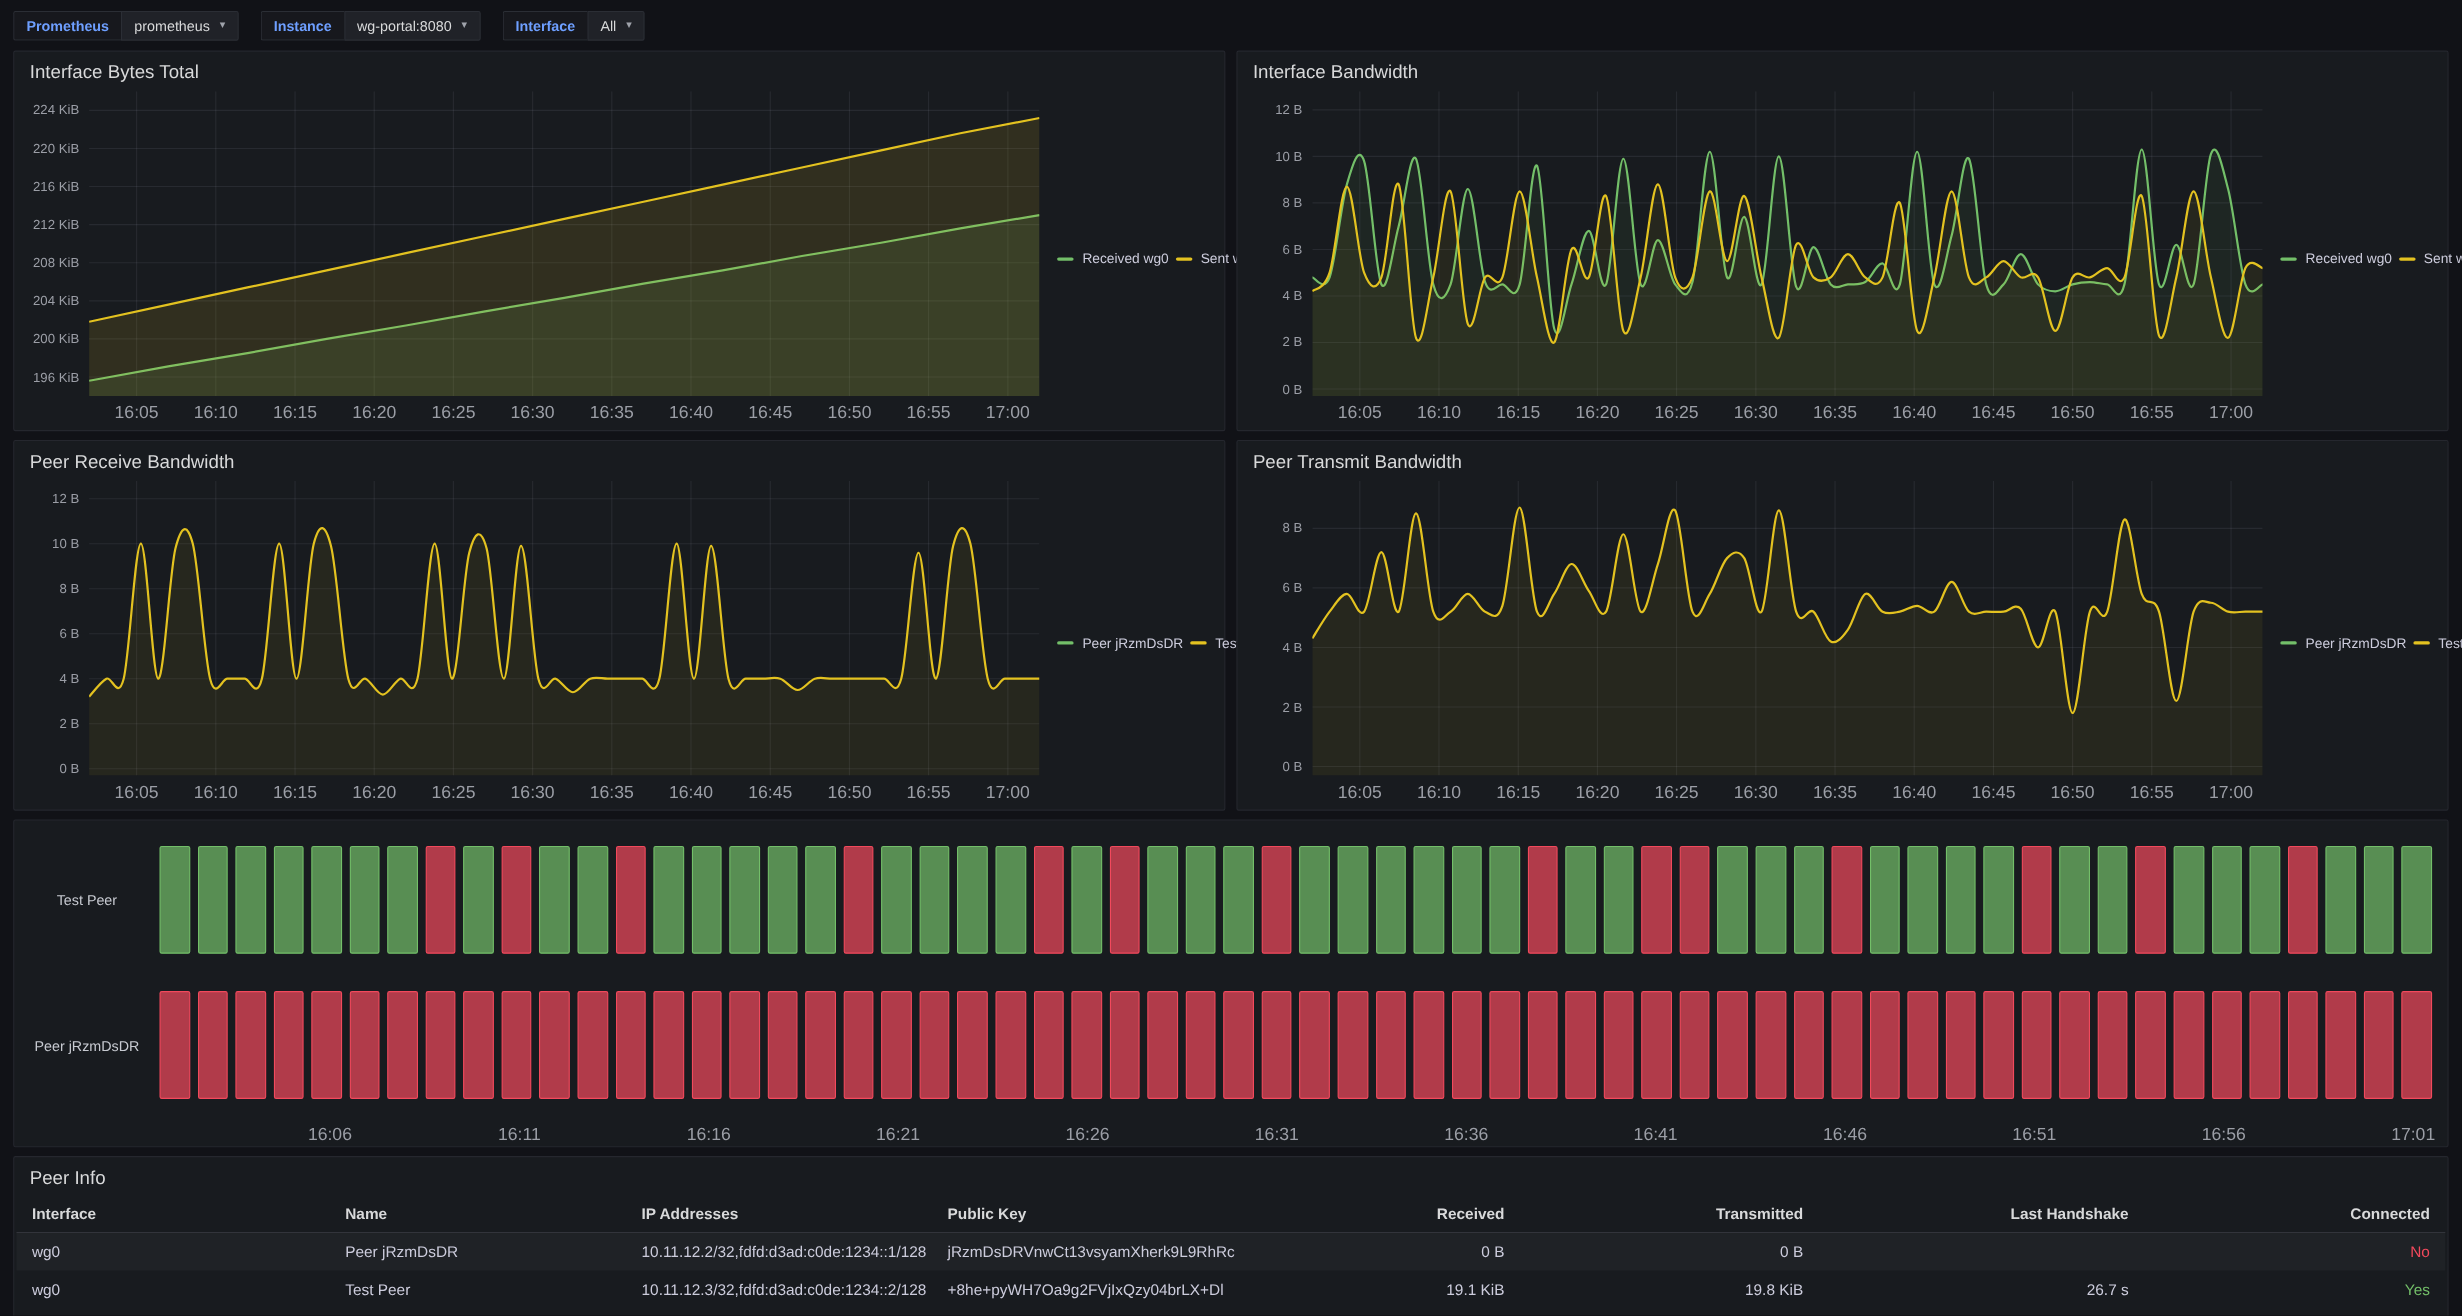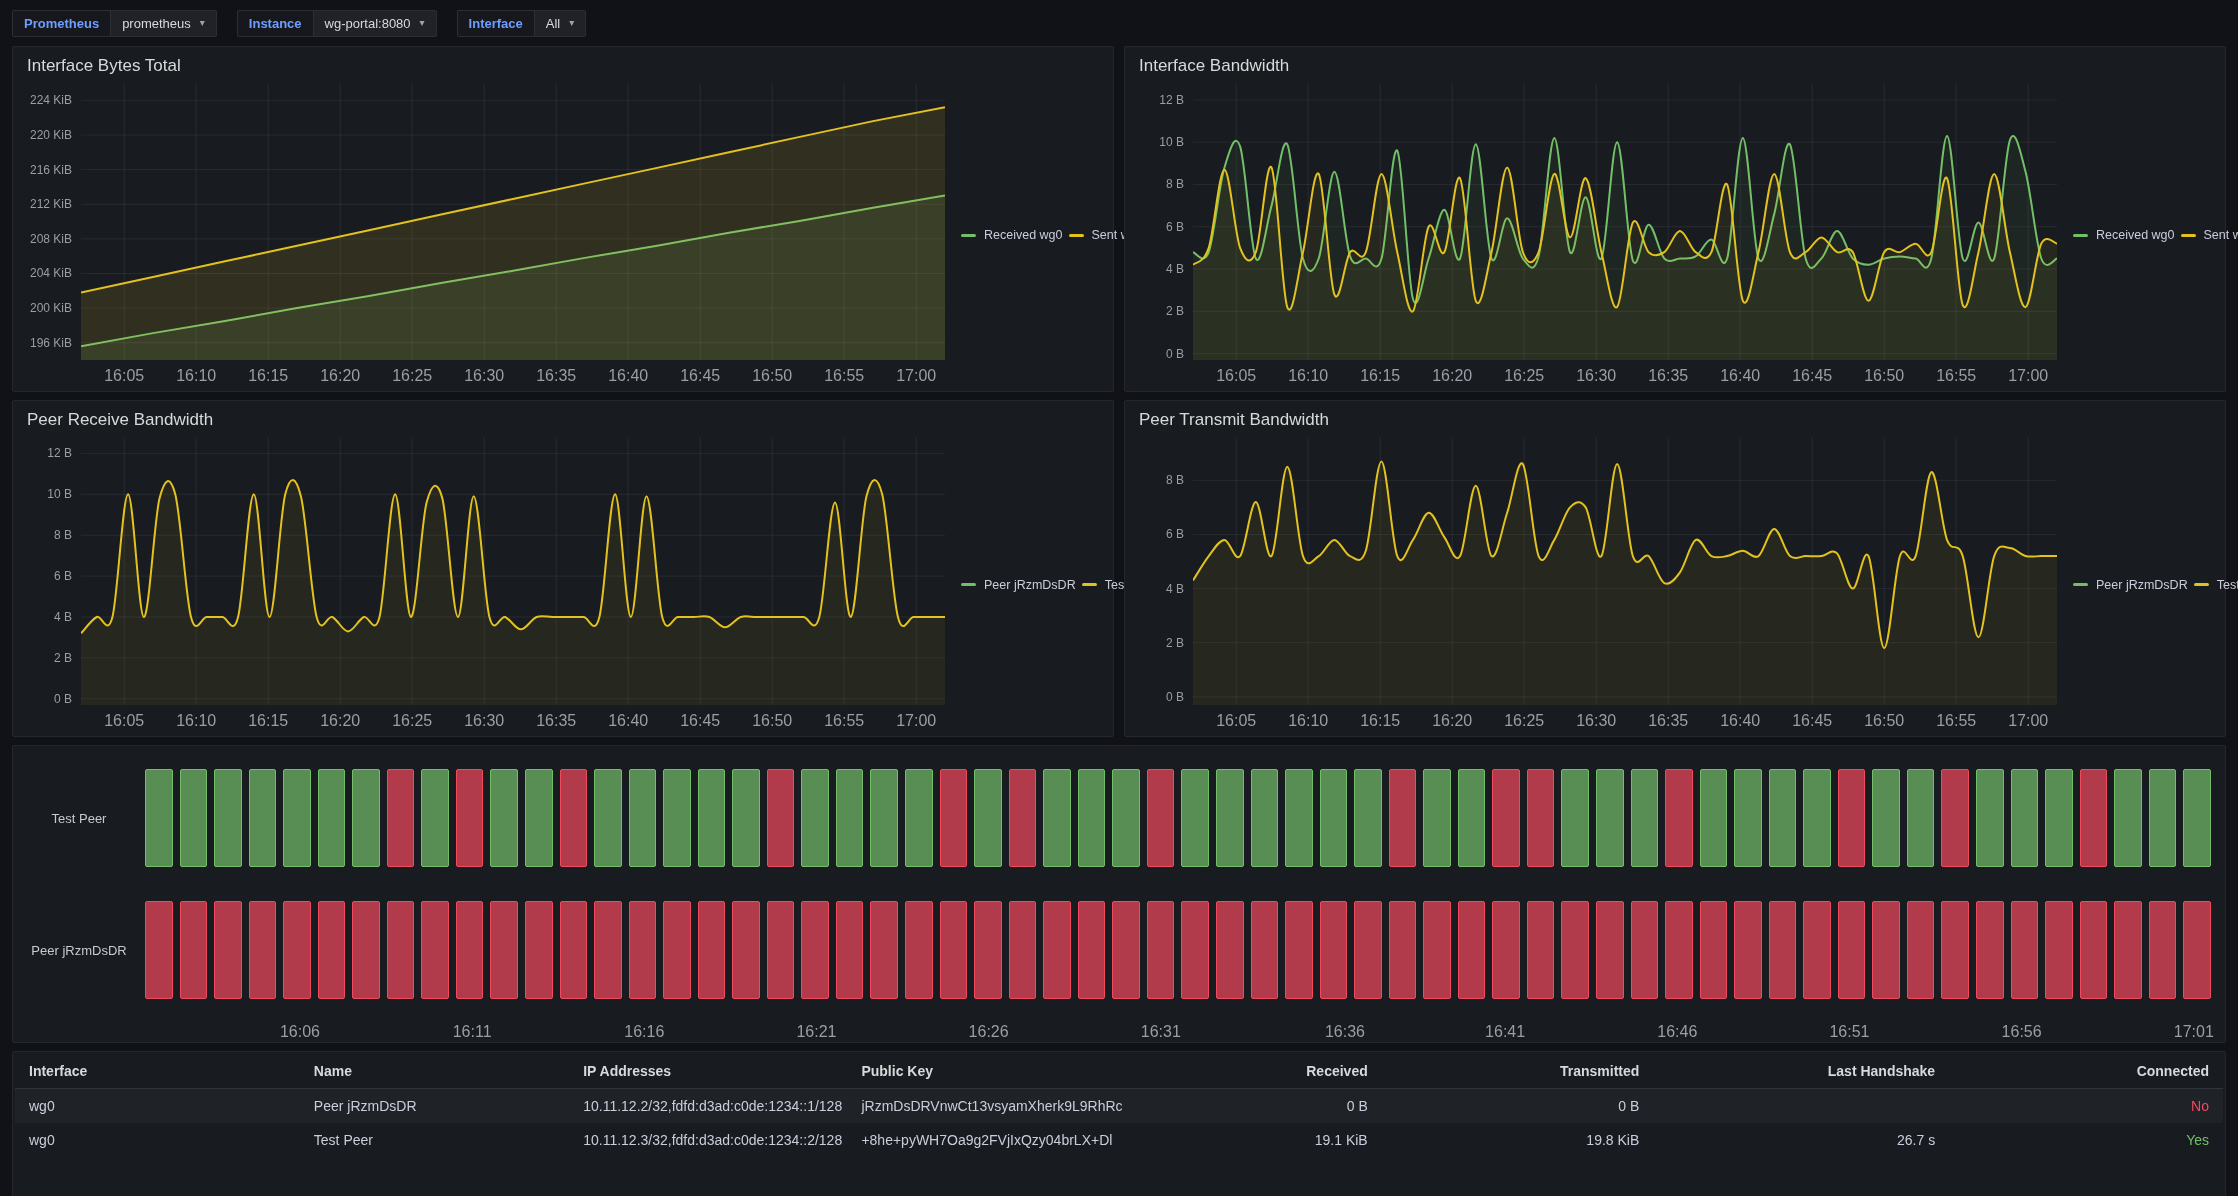--- a/index.html
+++ b/index.html
@@ -492,31 +492,32 @@
             </div>
           </div>
         </div>
       <div class="status-xaxis">
           <div class="x-tick" style="left: 7.5%;">16:06</div>
           <div class="x-tick" style="left: 15.8333%;">16:11</div>
           <div class="x-tick" style="left: 24.1667%;">16:16</div>
           <div class="x-tick" style="left: 32.5%;">16:21</div>
           <div class="x-tick" style="left: 40.8333%;">16:26</div>
           <div class="x-tick" style="left: 49.1667%;">16:31</div>
-          <div class="x-tick" style="left: 57.5%; margin-left: 12px;">16:36</div>
+          <div class="x-tick" style="left: 57.5%;">16:36</div>
           <div class="x-tick" style="left: 65.8333%;">16:41</div>
           <div class="x-tick" style="left: 74.1667%;">16:46</div>
           <div class="x-tick" style="left: 82.5%;">16:51</div>
           <div class="x-tick" style="left: 90.8333%;">16:56</div>
           <div class="x-tick" style="left: 99.1667%;">17:01</div>
         </div>
     </div>
   </section>
 
   <section class="panel panel-table">
+    <h2 class="panel-title">Peer Info</h2>
     <div class="table-wrap">
       <div class="table-header">
           <div class="th left">Interface</div>
           <div class="th left">Name</div>
           <div class="th left">IP Addresses</div>
           <div class="th left">Public Key</div>
           <div class="th right">Received</div>
           <div class="th right">Transmitted</div>
           <div class="th right">Last Handshake</div>
           <div class="th right">Connected</div>

